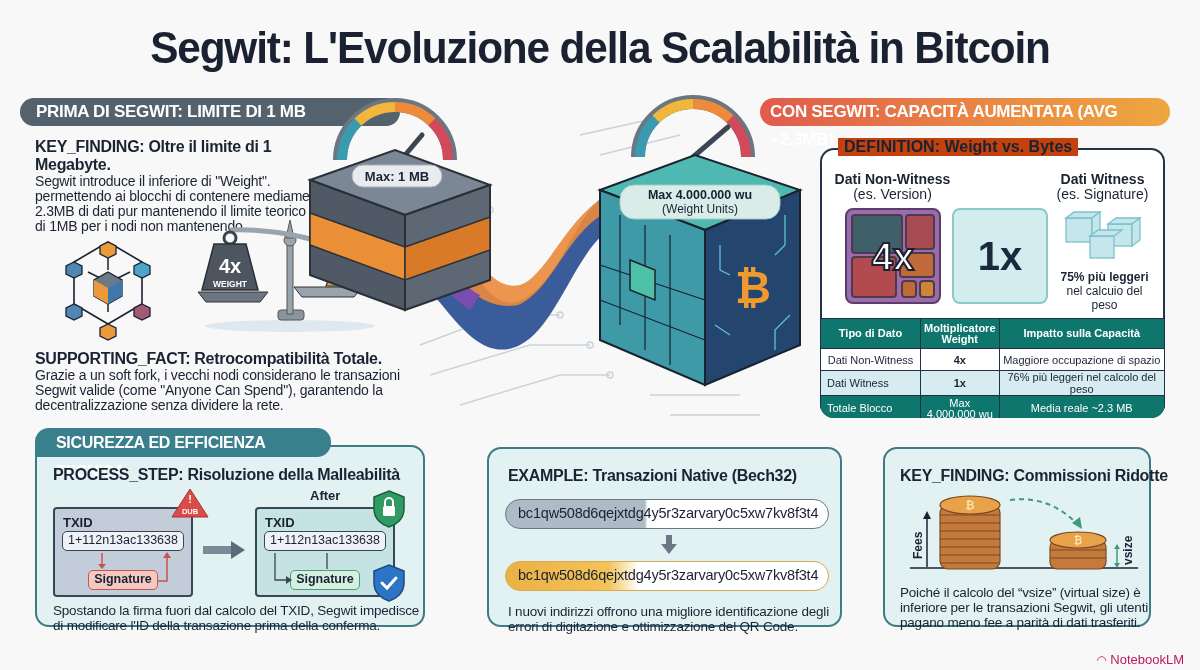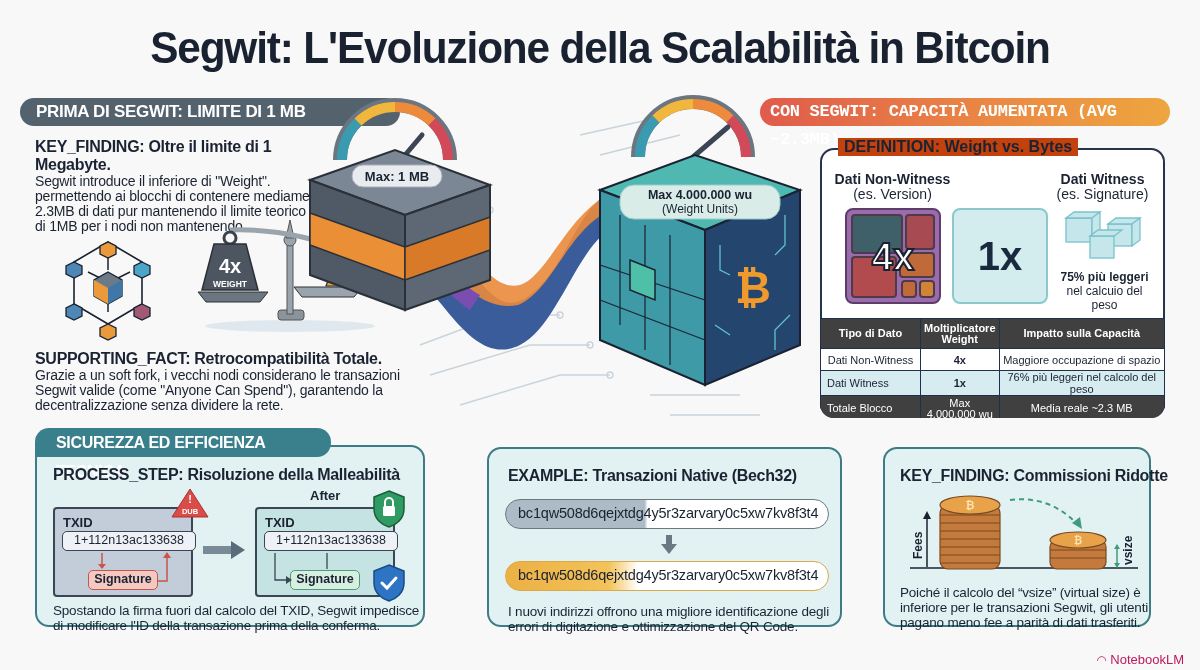--- a/index.html
+++ b/index.html
@@ -15,21 +15,21 @@
     left: 0; width: 1200px; top: 22px; text-align: center;
     font-size: 45px; font-weight: 700; letter-spacing: -1.2px; color: #1a2232;
     transform: scaleX(0.94);
   }
   .bar {
     height: 28px; border-radius: 14px; color: #fff; font-weight: 700;
     font-size: 17px; line-height: 28px; padding-left: 16px; letter-spacing: -0.3px;
   }
   .bar-left { left: 20px; top: 98px; width: 380px; background: #53626d; }
   .bar-right { left: 760px; top: 98px; width: 410px; padding-left: 10px;
-    background: linear-gradient(90deg, #e05b4c, #ea8744 55%, #eea63f); font-family: Liberation Mono, monospace; }
+    background: linear-gradient(90deg, #e05b4c, #ea8744 55%, #eea63f); }
   .heading { font-weight: 700; font-size: 16px; letter-spacing: -0.3px; }
   .para { font-size: 14px; line-height: 15px; letter-spacing: -0.2px; }
 
   
   .defbox {
     left: 820px; top: 148px; width: 345px; height: 270px;
     border: 2px solid #27334a; border-radius: 14px; background: #fff;
   }
   .def-title {
     left: 838px; top: 138px; background: #c2410c; padding: 0 6px;
@@ -46,21 +46,21 @@
     font-size: 38px; font-weight: 700; color: #fff;
     -webkit-text-stroke: 2px #1a2232;
   }
   .tile-1x {
     left: 952px; top: 208px; width: 96px; height: 96px;
     background: #d3ecee; border: 2px solid #8cc8cc; border-radius: 8px;
     text-align: center; line-height: 92px; font-size: 40px; font-weight: 700; color: #1a2a3e;
   }
   .tbl {
     left: 820px; top: 318px; width: 345px; height: 100px;
-    background: #404040; border-radius: 0 0 14px 14px; overflow: hidden;
+    background: #0f766e; border-radius: 0 0 14px 14px; overflow: hidden;
   }
   .tbl table { width: 100%; border-collapse: collapse; }
   .tbl td, .tbl th { font-size: 11px; text-align: center; border: 1px solid #1f2f4c; padding: 0 3px; }
   .tbl th { color: #fff; font-weight: 700; height: 30px; line-height: 11px; }
   .tbl tr.r1 td { background: #fff; color: #1a2232; height: 22px; }
   .tbl tr.r2 td { background: #d7ecf1; color: #1a2232; height: 22px; }
   .tbl tr.r3 td { color: #fff; height: 26px; line-height: 11px; }
   .tbl td.l { text-align: left; padding-left: 6px; }
 
   
@@ -76,21 +76,21 @@
     line-height: 29px; padding-left: 21px; letter-spacing: -0.3px;
   }
   .mini-box {
     border: 2px solid #3b4553; border-radius: 4px;
   }
   .mb-before { left: 53px; top: 507px; width: 140px; height: 90px; background: #c2cdd9; }
   .mb-after { left: 255px; top: 507px; width: 140px; height: 90px; background: #c6e3e3; }
   .txid-lbl { font-weight: 700; font-size: 13px; }
   .txid-val {
     background: #eef2f6; border: 1.5px solid #3b4553; border-radius: 5px;
-    font-size: 12.5px; height: 20px; line-height: 17px; text-align: center; width: 134px;
+    font-size: 12.5px; height: 20px; line-height: 17px; text-align: center; width: 122px;
   }
   .sig {
     font-weight: 700; font-size: 12.5px; height: 20px; line-height: 17px; border-radius: 5px;
     text-align: center; width: 70px;
   }
   .sig-bad { background: #f4c9c2; border: 1.5px solid #c8544a; }
   .sig-good { background: #d6efe0; border: 1.5px solid #4f9d76; }
   .addr {
     left: 505px; width: 324px; height: 30px; border-radius: 15px;
     font-size: 14.5px; line-height: 27px; padding-left: 12px; letter-spacing: -0.2px; color: #1a2232;

